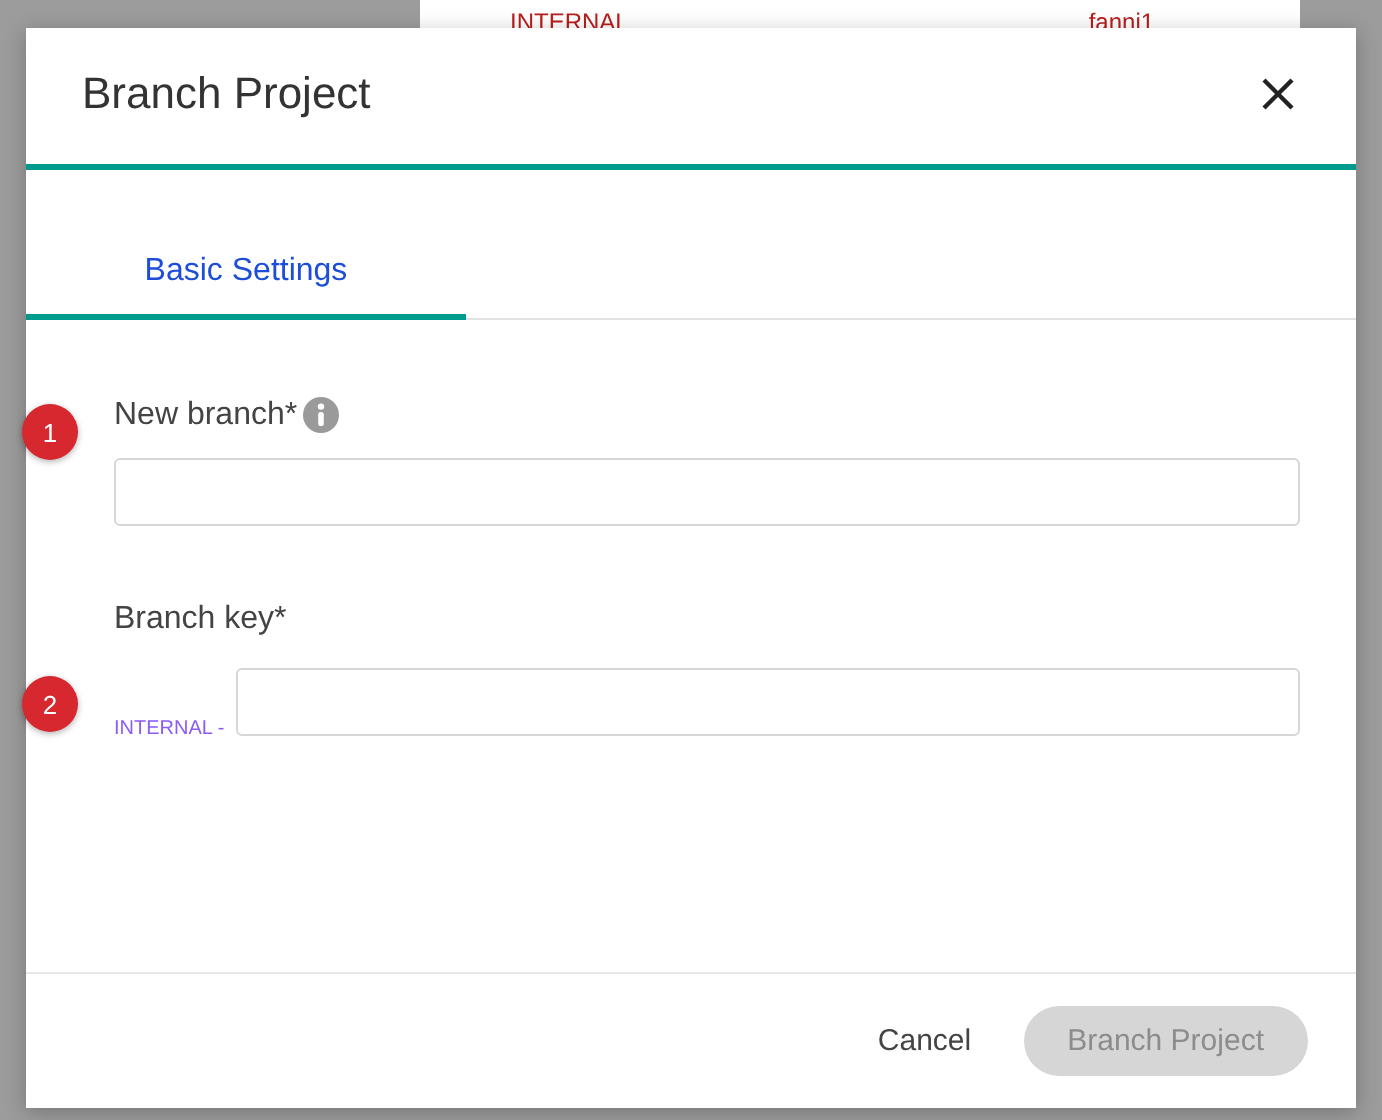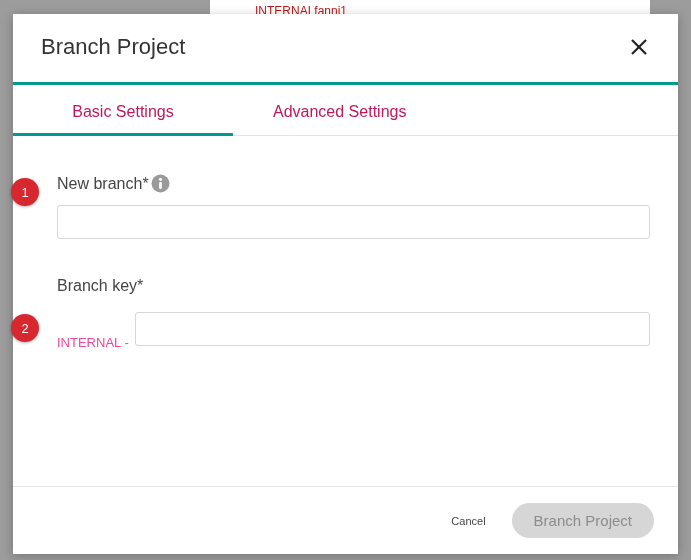--- a/index.html
+++ b/index.html
@@ -22,21 +22,21 @@
       width: 440px;
       height: 18px;
       background: #fff;
       color: #b91c1c;
       font-size: 12px;
       display: flex;
       align-items: flex-end;
       padding-top: 1px;
     }
     .bg-strip span:first-child { margin-left: 45px; }
-    .bg-strip span:last-child { }
+    .bg-strip span:last-child { margin-left: 230px; }
     .modal {
       position: absolute;
       top: 14px;
       left: 13px;
       right: 13px;
       bottom: 6px;
       background: #fff;
       box-shadow: 0 2px 10px rgba(0,0,0,0.25);
       display: flex;
       flex-direction: column;
@@ -63,24 +63,25 @@
     }
     .tabs-wrap {
       border-bottom: 1px solid #e2e2e2;
     }
     .tabs {
       display: flex;
     }
     .tab {
       padding: 18px 0 14px 0;
       font-size: 16px;
-      color: #be185d;
+      color: #1d4ed8;
       text-align: center;
       cursor: pointer;
       position: relative;
+      margin-top: 24px;
     }
     .tab.basic {
       width: 220px;
     }
     .tab.advanced {
       flex: 1;
       text-align: left;
       padding-left: 40px;
     }
     .tab-underline {
@@ -117,22 +118,22 @@
       font-size: 15px;
       font-family: inherit;
       color: #333;
     }
     .key-row {
       display: flex;
       align-items: center;
       gap: 6px;
     }
     .key-prefix {
-      font-size: 13px;
-      color: #ec4899;
+      font-size: 10px;
+      color: #8b5cf6;
       white-space: nowrap;
       margin-top: 28px;
     }
     .key-row .input {
       flex: 1;
     }
     .step-badge {
       position: absolute;
       width: 28px;
       height: 28px;
@@ -150,21 +151,21 @@
       border-top: 1px solid #e7e7e7;
       padding: 16px 24px;
       display: flex;
       justify-content: flex-end;
       align-items: center;
       gap: 22px;
     }
     .btn-cancel {
       background: none;
       border: none;
-      font-size: 11px;
+      font-size: 15px;
       color: #444;
       cursor: pointer;
       font-family: inherit;
       padding: 6px 4px;
     }
     .btn-primary {
       background: #d6d6d6;
       color: #8c8c8c;
       border: none;
       border-radius: 18px;
@@ -192,23 +193,20 @@
         <line x1="16" y1="2" x2="2" y2="16" stroke="#222" stroke-width="2.2"></line>
       </svg>
     </div>
   </div>
 
   <div class="tabs-wrap">
     <div class="tabs">
       <div class="tab basic">
         <span>Basic Settings</span>
         <div class="tab-underline"></div>
-      </div>
-      <div class="tab advanced">
-        <span>Advanced Settings</span>
       </div>
     </div>
   </div>
 
   <div class="body-area">
 
     <div class="step-badge" style="top:42px;">1</div>
     <div class="step-badge" style="top:178px;">2</div>
 
     <div class="field">

